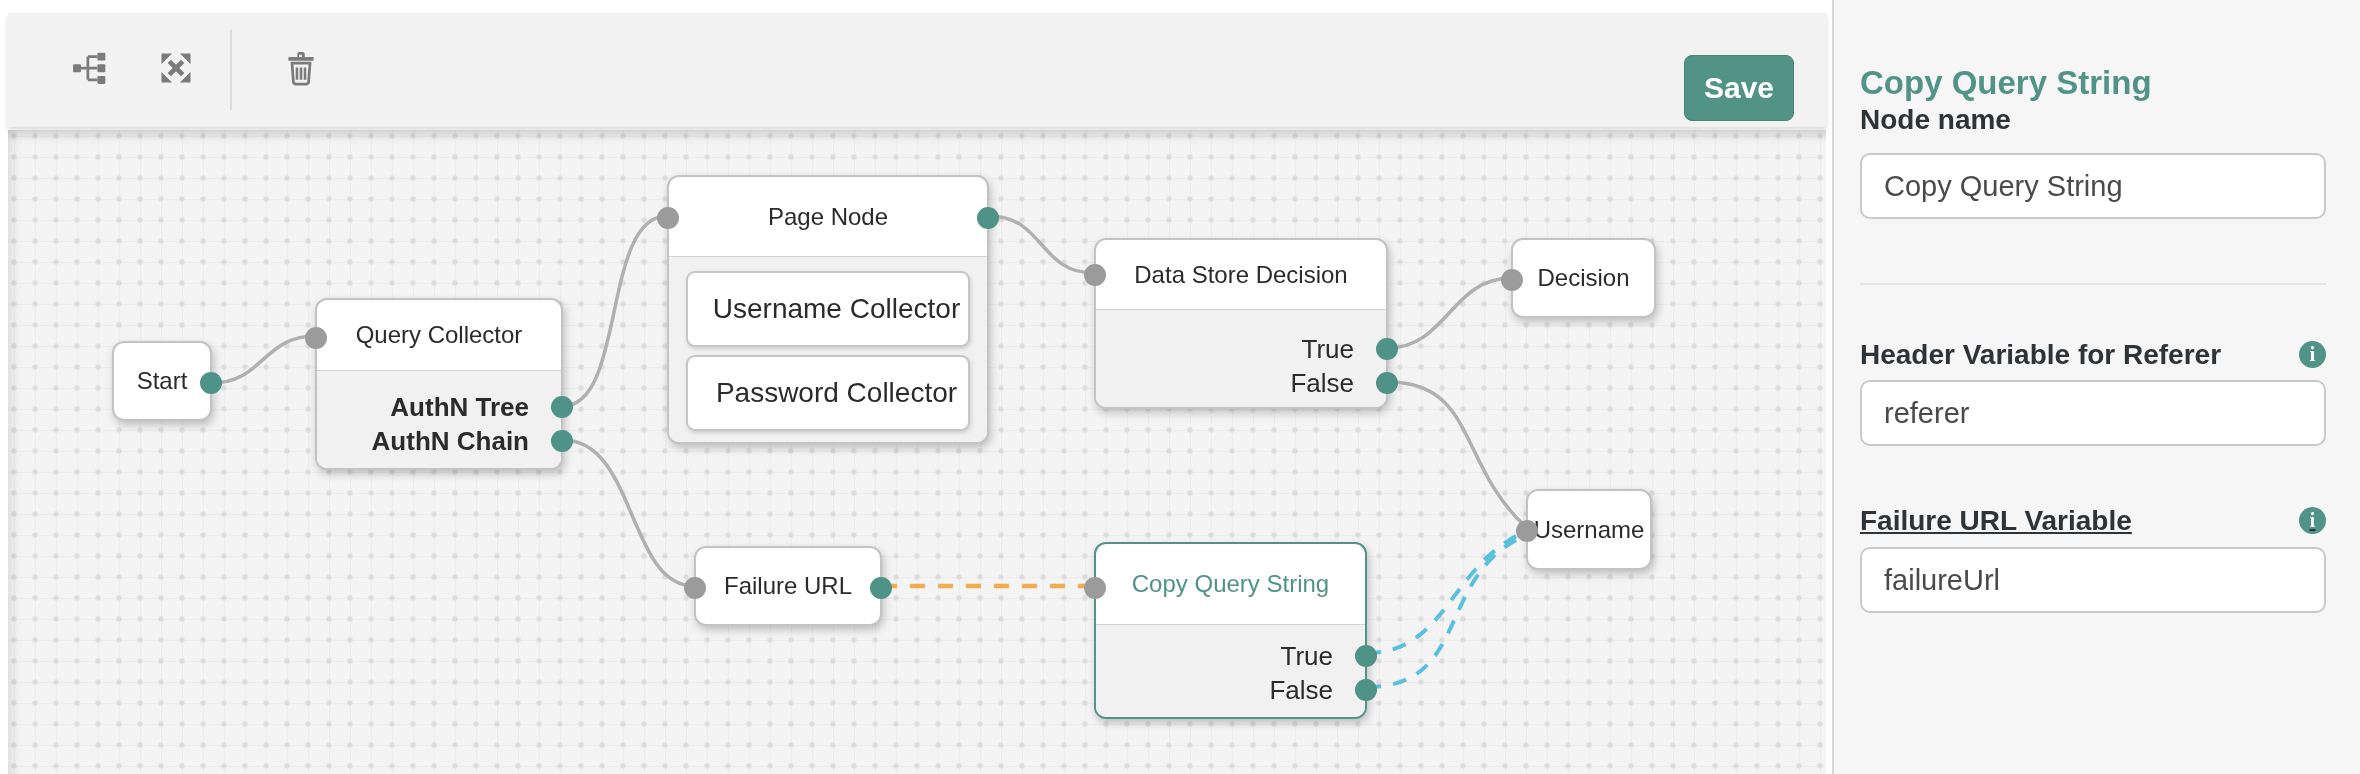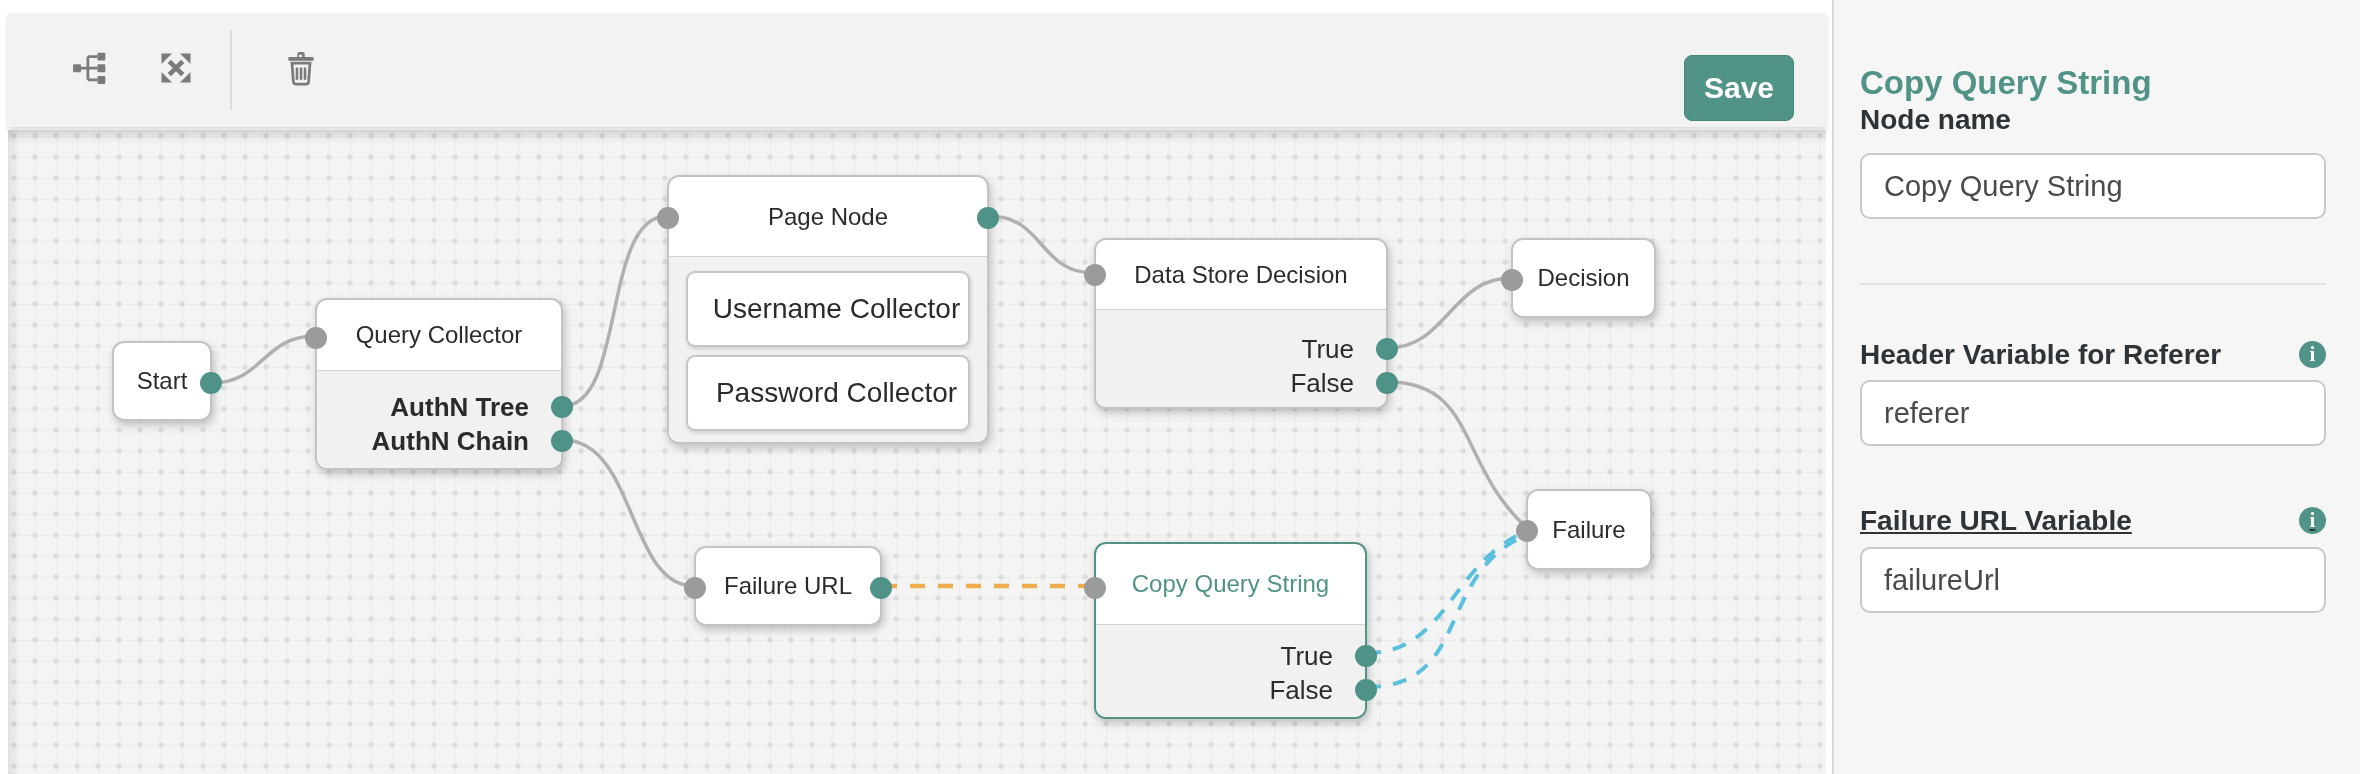--- a/index.html
+++ b/index.html
@@ -157,21 +157,21 @@
       </div>
       <span class="port in" style="top:24px;"></span>
     </div>
 
     <div class="node" style="left:1503px; top:108px; width:145px; height:80px;">
       <div class="node-title" style="height:100%;">Decision</div>
       <span class="port in" style="top:29px;"></span>
     </div>
 
     <div class="node" style="left:1518px; top:359px; width:126px; height:81px;">
-      <div class="node-title" style="height:100%;">Failure</div>
+      <div class="node-title" style="height:100%;">Username</div>
       <span class="port in" style="top:29px;"></span>
     </div>
 
     <div class="node" style="left:686px; top:416px; width:188px; height:80px;">
       <div class="node-title" style="height:100%;">Failure URL</div>
       <span class="port in" style="top:29px;"></span>
       <span class="port out" style="top:29px;"></span>
     </div>
 
     <div class="node selected" style="left:1086px; top:412px; width:273px;">

